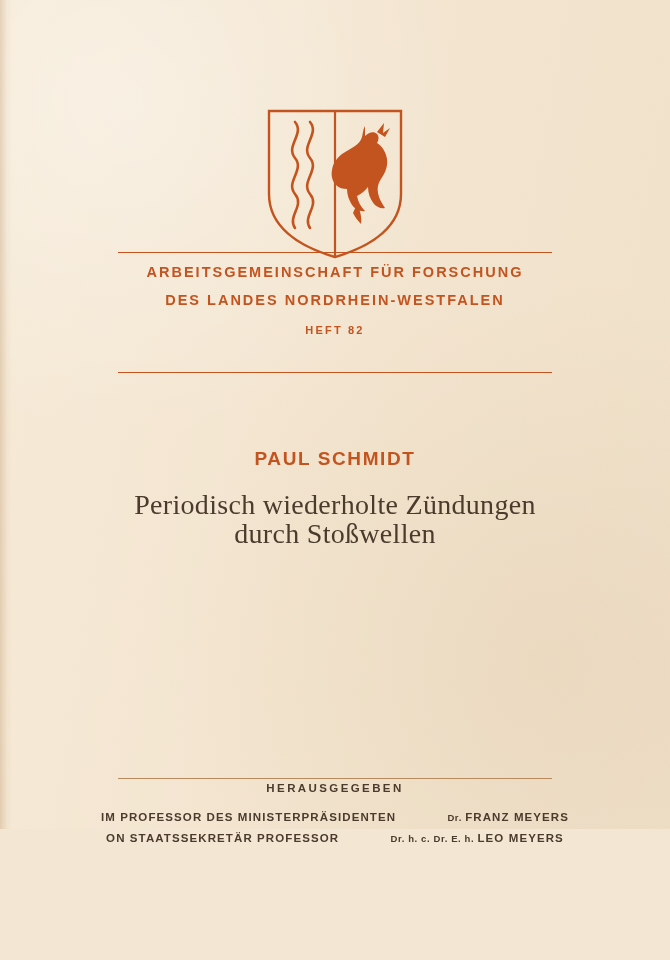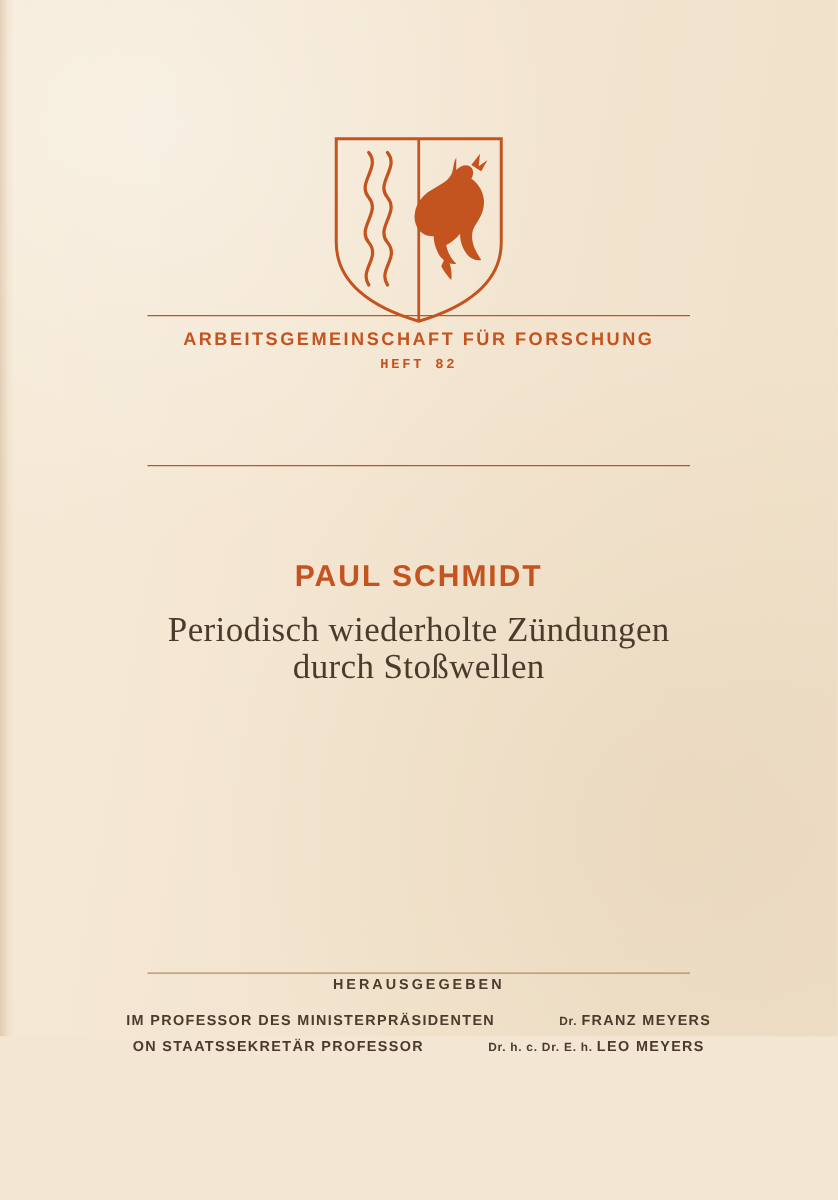--- a/index.html
+++ b/index.html
@@ -56,24 +56,24 @@
     color: #c4541f;
   }
   .series-line {
     font-size: 14.5px;
     letter-spacing: 2.0px;
     font-weight: bold;
     line-height: 28px;
     text-transform: uppercase;
   }
   .series-issue {
+    margin-top: 10px;
     font-size: 11px;
     letter-spacing: 2.2px;
     font-weight: bold;
-    font-family: Liberation Mono, monospace;
   }
   .rule-top {
     position: absolute;
     left: 118px;
     right: 118px;
     top: 252px;
     height: 1px;
     background: #c4541f;
   }
   .rule-bottom {
@@ -83,21 +83,21 @@
     top: 372px;
     height: 1px;
     background: #c4541f;
   }
   .author {
     position: absolute;
     top: 448px;
     left: 0; right: 0;
     text-align: center;
     color: #c4541f;
-    font-size: 24px;
+    font-size: 19px;
     font-weight: bold;
     letter-spacing: 1.6px;
   }
   .title-block {
     position: absolute;
     top: 490px;
     left: 0; right: 0;
     text-align: center;
     color: #3a3028;
   }
@@ -166,20 +166,21 @@
         <path d="M112 24 l7 -9 l-1 10 l7 -5 l-5 9 z"></path>
         <path d="M92 96 c3 6 5 13 4 20 c-3 -3 -6 -7 -8 -11 z"></path>
       </g>
     </svg>
   </div>
 
   <div class="rule-top"></div>
 
   <div class="series-block">
     <div class="series-line">Arbeitsgemeinschaft für Forschung</div>
+    <div class="series-line">des Landes Nordrhein-Westfalen</div>
     <div class="series-issue">HEFT 82</div>
   </div>
 
   <div class="rule-bottom"></div>
 
   <div class="author">PAUL SCHMIDT</div>
 
   <div class="title-block">
     <div class="title-line">Periodisch wiederholte Zündungen</div>
     <div class="title-line">durch Stoßwellen</div>

